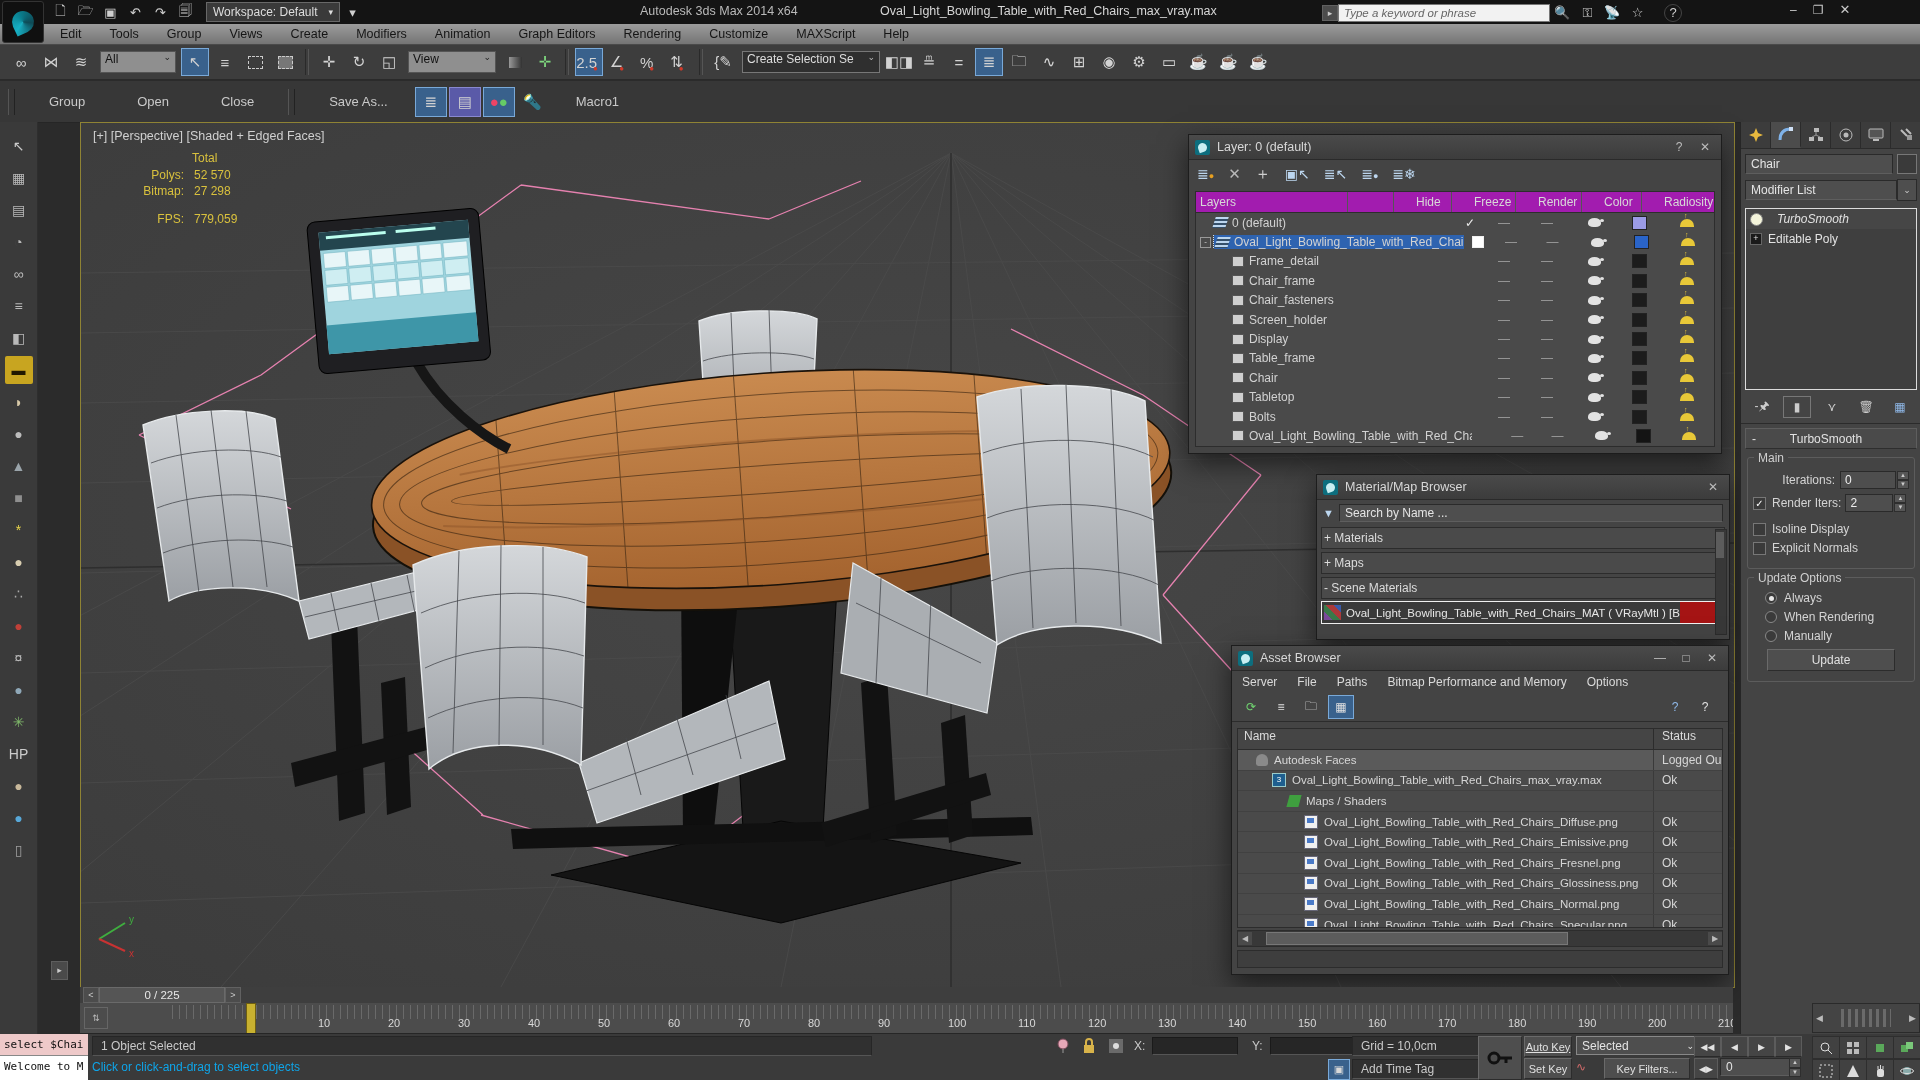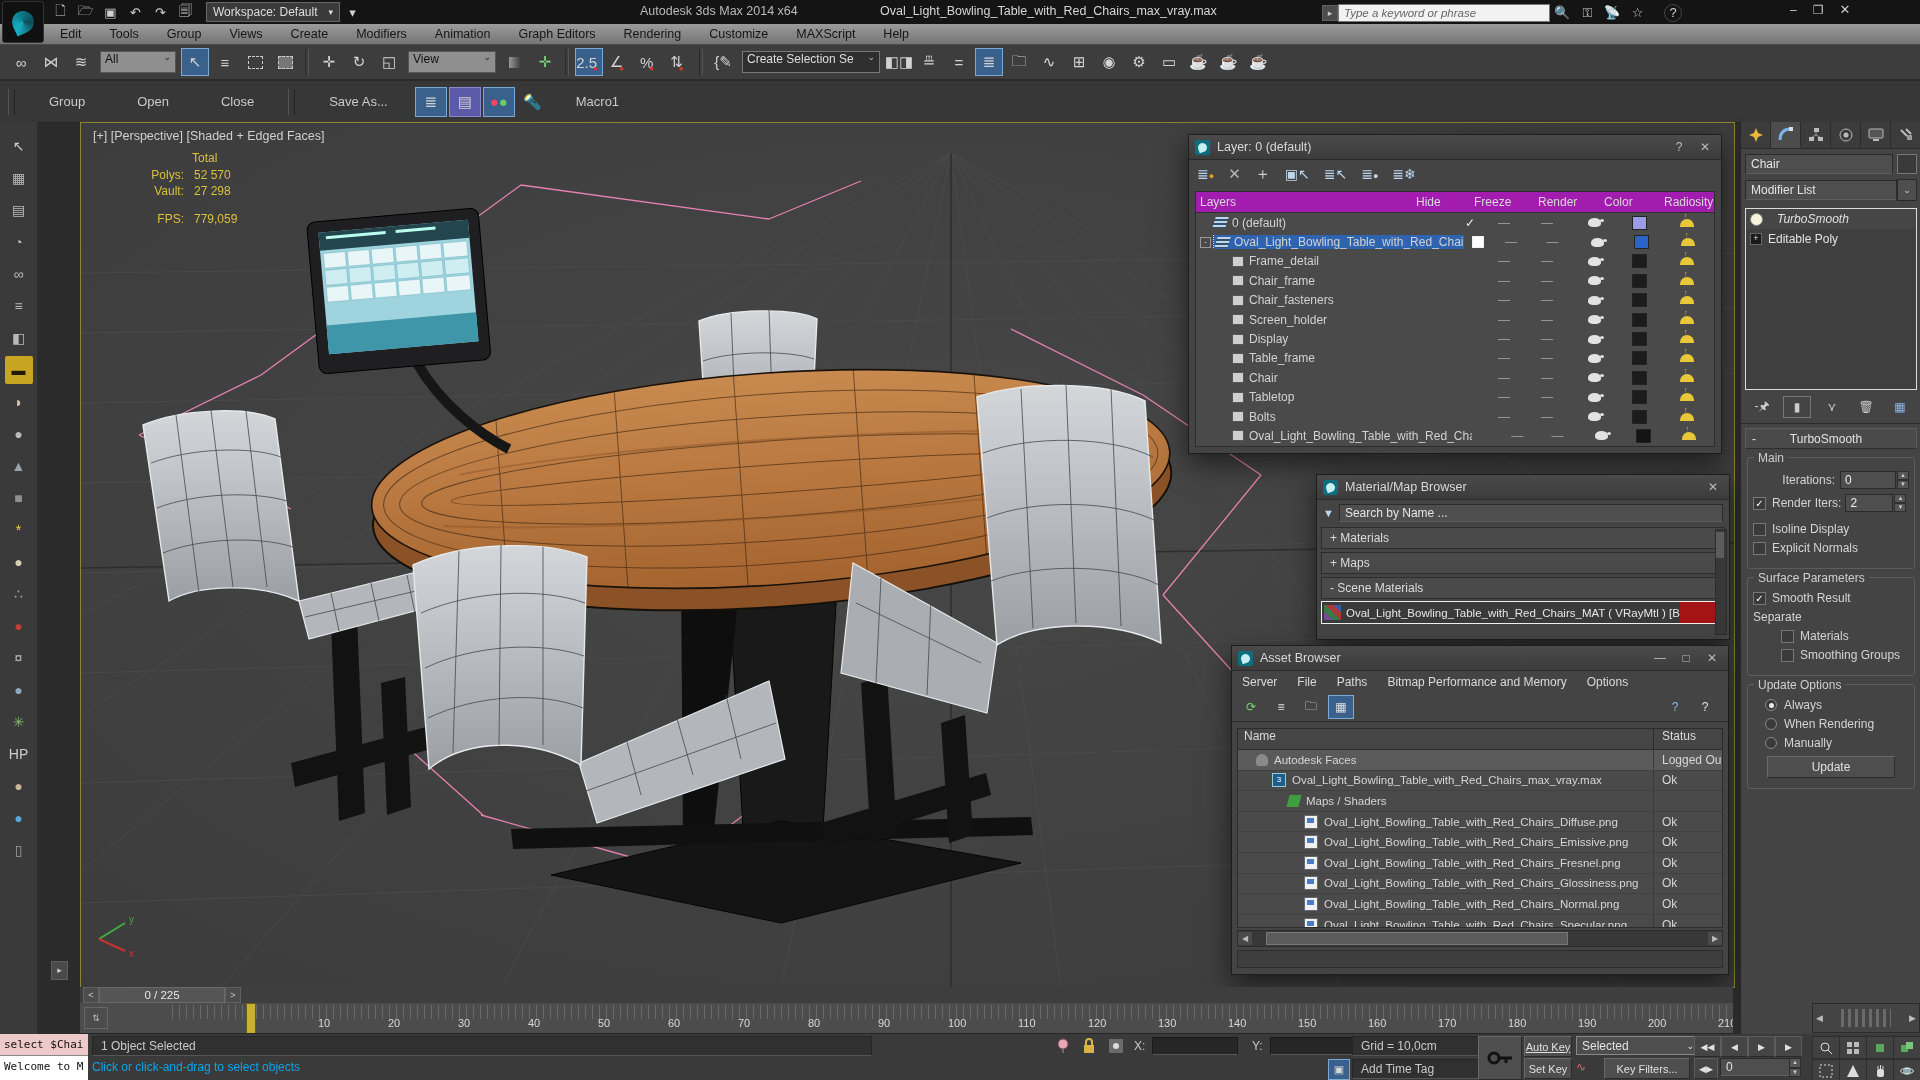--- a/index.html
+++ b/index.html
@@ -59,21 +59,21 @@
   .lexp.show{display:inline-block;}
   .cur{color:#e8e8e8;font-size:12px;}
   .curbox{display:none;width:10px;height:10px;border:1px solid #f0f0f0;background:#fff;}
   .curbox.show{display:inline-block;}
   .rnd-ic{width:13px;height:9px;background:#e2e2e2;border-radius:50% 50% 40% 40%;position:relative;}
   .rnd-ic:after{content:"";position:absolute;right:-3px;top:1px;width:4px;height:3px;background:#e2e2e2;border-radius:50%;}
   .swatch{width:13px;height:12px;border:1px solid #222;}
   .rad-ic{width:14px;height:8px;background:#e8c838;border-radius:14px 14px 0 0;position:relative;}
   .rad-ic:after{content:"↑";position:absolute;left:4px;top:-7px;font-size:7px;color:#e8c838;}
   
-  .msec{height:20px;background:#4a4a4a;border:1px solid #2c2c2c;display:flex;align-items:center;padding:0 8px;color:#dcdcdc;margin:3px 4px 0 4px;}
+  .msec{height:20px;background:#4a4a4a;border:1px solid #2c2c2c;display:flex;align-items:center;padding:0 2px;color:#dcdcdc;margin:3px 4px 0 4px;}
   .mitem{height:21px;margin:2px 4px 0 4px;background:#3a3a3a;border:1px solid #f0f0f0;display:flex;align-items:center;color:#e6e6e6;overflow:hidden;position:relative;}
   .checker{width:17px;height:15px;flex:none;margin:0 5px 0 2px;background:linear-gradient(45deg,#7a4a9a 25%,#3a7a4a 25% 50%,#aa3a3a 50% 75%,#3a5aaa 75%);}
   .mred{position:absolute;right:0;top:0;bottom:0;width:44px;background:#a51414;}
   
   .atmenu{height:22px;display:flex;align-items:center;padding-left:0;gap:0;color:#dadada;}
   .atmenu span{padding:3px 10px;}
   .attools{height:28px;display:flex;align-items:center;padding:0 6px;border-bottom:1px solid #2c2c2c;}
   .at-ic{width:24px;height:22px;display:flex;align-items:center;justify-content:center;margin-right:4px;font-size:12px;color:#e0e0e0;border:1px solid transparent;}
   .at-ic.pressed{background:#39618c;border:1px solid #79a9d8;}
   .attable{position:absolute;left:5px;top:82px;right:5px;height:198px;background:#4a4a4a;border:1px solid #2c2c2c;overflow:hidden;}
@@ -529,21 +529,21 @@
     </g>
   </svg>
   <div class="abs vplabel">[+] [Perspective] [Shaded + Edged Faces]</div>
   <div class="abs stats" style="left:55px;top:28px;width:150px;">
     <div style="text-align:left;padding-left:56px;">Total</div>
     <div class="row" style="margin-top:3px;">
         <span style="width:48px;text-align:right;">Polys:</span>
         <span style="padding-left:10px;">52 570</span>
       </div>
     <div class="row" style="margin-top:2px;">
-        <span style="width:48px;text-align:right;">Vault:</span>
+        <span style="width:48px;text-align:right;">Bitmap:</span>
         <span style="padding-left:10px;">27 298</span>
       </div>
     <div class="row" style="margin-top:14px;">
         <span style="width:48px;text-align:right;">FPS:</span>
         <span style="padding-left:10px;">779,059</span>
       </div>
   </div>
   <div class="abs" style="left:-30px;top:838px;width:15px;height:17px;background:#4a4a4a;border:1px solid #5e5e5e;color:#ccc;font-size:9px;text-align:center;line-height:16px;">▸</div>
 </div>
 
@@ -1132,38 +1132,20 @@
           <div>▼</div>
         </span>
     </div>
     <div class="cprow" style="margin-top:10px;">
         <span class="chk"></span>
         <span>Isoline Display</span>
       </div>
     <div class="cprow">
         <span class="chk"></span>
         <span>Explicit Normals</span>
-      </div>
-  </div>
-  <div class="groupbox">
-    <div class="gtitle">Surface Parameters</div>
-    <div class="cprow">
-        <span class="chk on"></span>
-        <span>Smooth Result</span>
-      </div>
-    <div class="cprow">
-        <span>Separate</span>
-      </div>
-    <div class="cprow" style="padding-left:28px;">
-        <span class="chk"></span>
-        <span>Materials</span>
-      </div>
-    <div class="cprow" style="padding-left:28px;">
-        <span class="chk"></span>
-        <span>Smoothing Groups</span>
       </div>
   </div>
   <div class="groupbox">
     <div class="gtitle">Update Options</div>
     <div class="cprow" style="padding-left:12px;">
         <span class="radio on"></span>
         <span>Always</span>
       </div>
     <div class="cprow" style="padding-left:12px;">
         <span class="radio"></span>

